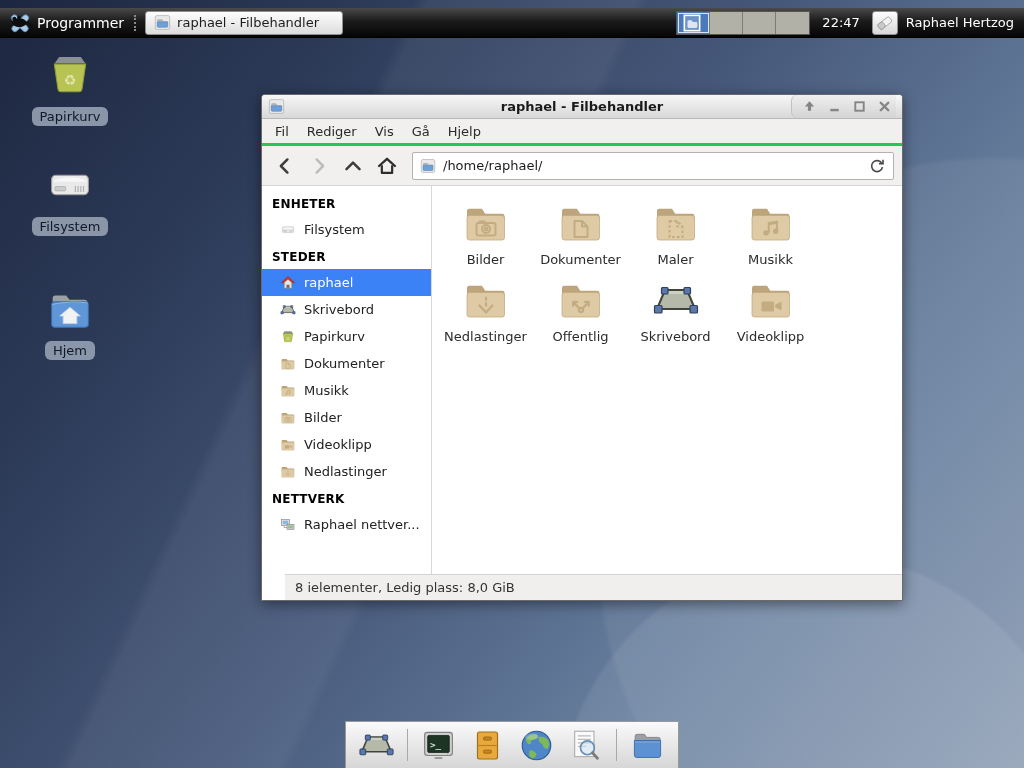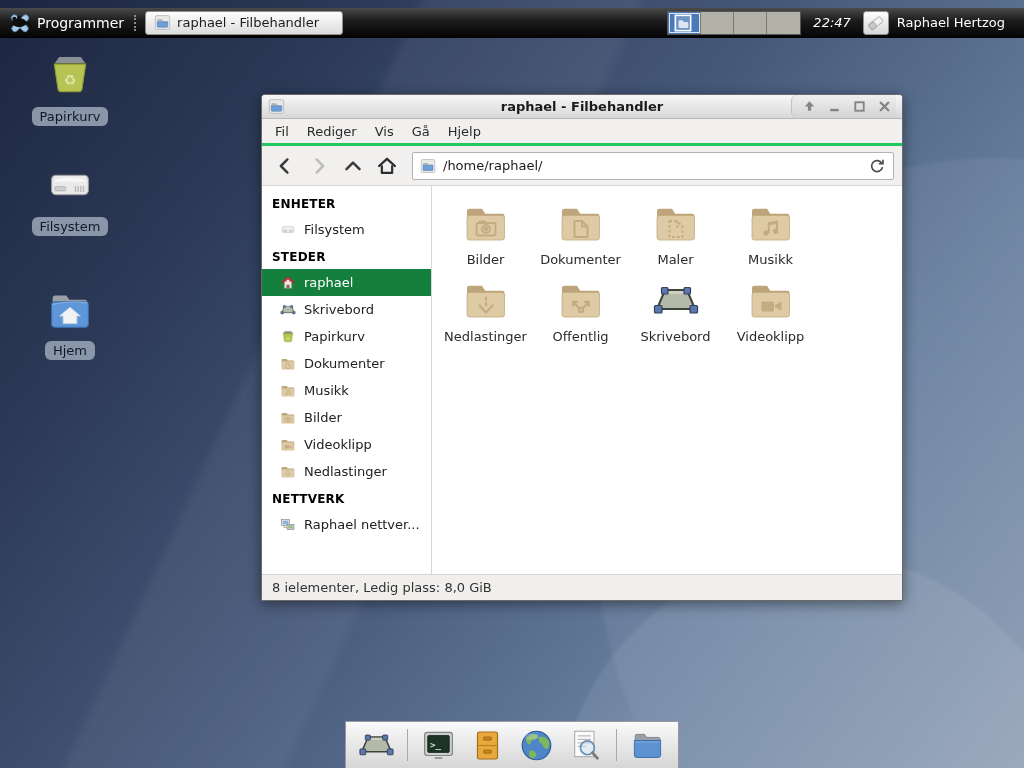--- a/index.html
+++ b/index.html
@@ -30,26 +30,26 @@
     background:linear-gradient(#fdfdfd,#dcdcdc); border:1px solid #8f8f8f; border-radius:3px;
     color:#1c1c1c; padding:0 8px; font-size:13px;
   }
   .task-btn .ti { width:17px; height:17px; flex:0 0 auto; }
   .panel-right { margin-left:auto; display:flex; align-items:center; }
   .pager { display:flex; border:1px solid #555; height:24px; }
   .ws { width:33px; height:22px; background:#b1b1a8; border-right:1px solid #7c7c74; position:relative; }
   .ws:last-child { border-right:none; }
   .ws.active { background:#4a7ab8; outline:1px solid #d9e2f0; outline-offset:-2px; }
   .ws .mini { position:absolute; left:6px; top:2px; width:18px; height:18px; }
-  .clock { font-size:13px; margin:0 12px; color:#fff;font-style:italic; }
+  .clock { font-size:13px; margin:0 12px; color:#fff; }
   .session-btn {
     width:26px; height:24px; border-radius:3px; border:1px solid #8f8f8f;
     background:linear-gradient(#fdfdfd,#d8d8d8); padding:1px; margin-right:8px;
   }
-  .user-name { font-size:13px; color:#fff; margin-right:13px; }
+  .user-name { font-size:13px; color:#fff; margin-right:4px; }
 
   
   .desk-icon { position:absolute; left:30px; width:80px; display:flex; flex-direction:column; align-items:center; }
   .desk-icon .dico { width:52px; height:52px; }
   .desk-label {
     margin-top:5px; background:rgba(146,158,176,0.92); color:#111927;
     border-radius:6px; padding:2px 8px; font-size:13px; white-space:nowrap;
   }
 
   
@@ -92,32 +92,32 @@
   .refresh { width:18px; height:18px; flex:0 0 auto; }
 
   .win-body { flex:1; display:flex; min-height:0;border-radius:7px; }
   .sidebar {
     width:170px; background:#fff; border-right:1px solid #d8d8d8;
     padding-top:4px; overflow:hidden; flex:0 0 auto;
   }
   .side-header { font-weight:bold; font-size:12px; color:#000; padding:7px 10px 5px; letter-spacing:.2px; }
   .side-item { display:flex; align-items:center; gap:8px; height:27px; padding-left:18px; color:#222; }
   .side-item .si { width:16px; height:16px; flex:0 0 auto; }
-  .side-item.selected { background:#15803d; color:#fff; }
+  .side-item.selected { background:#3b82f6; color:#fff; }
   .side-item .lbl { white-space:nowrap; font-size:13px; }
 
   .main-area { flex:1; background:#fff; padding:14px 6px; overflow:hidden; }
   .file-grid { display:grid; grid-template-columns:repeat(4,95px); row-gap:10px; }
   .file-item { width:95px; display:flex; flex-direction:column; align-items:center; }
   .file-item .fico { width:48px; height:48px; }
   .file-item .flabel { margin-top:4px; font-size:13px; color:#2b2b2b; text-align:center; }
 
   .statusbar {
     height:26px; background:#f0efed; border-top:1px solid #d4d3d1;
-    display:flex; align-items:center; padding:0 10px; font-size:13px; color:#333; flex:0 0 auto;
+    display:flex; align-items:center; padding:0 10px; font-size:13px; color:#333; flex:0 0 auto;margin-left:23px;
   }
 
   
   .dock {
     position:absolute; bottom:0; left:50%; transform:translateX(-50%);
     height:47px; display:flex; align-items:center; gap:12px; padding:4px 12px;
     background:linear-gradient(#fafafa,#d6d6d6); border:1px solid #96989c; border-bottom:none;
   }
   .dock-item { width:37px; height:37px; }
   .dock-sep { width:1px; height:32px; background:#a9a9a9; }

